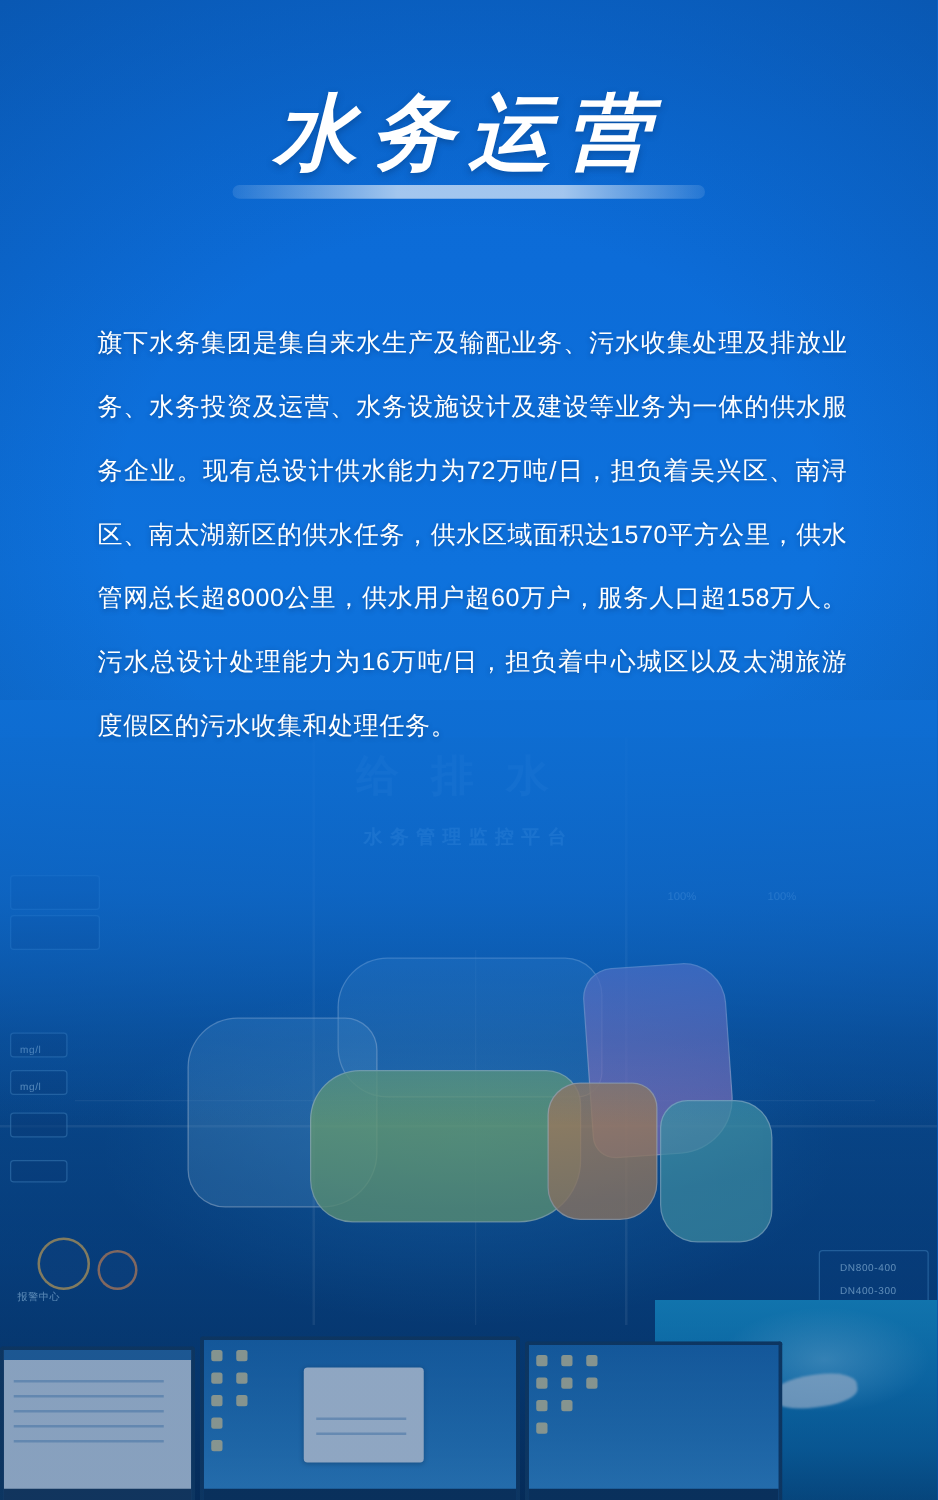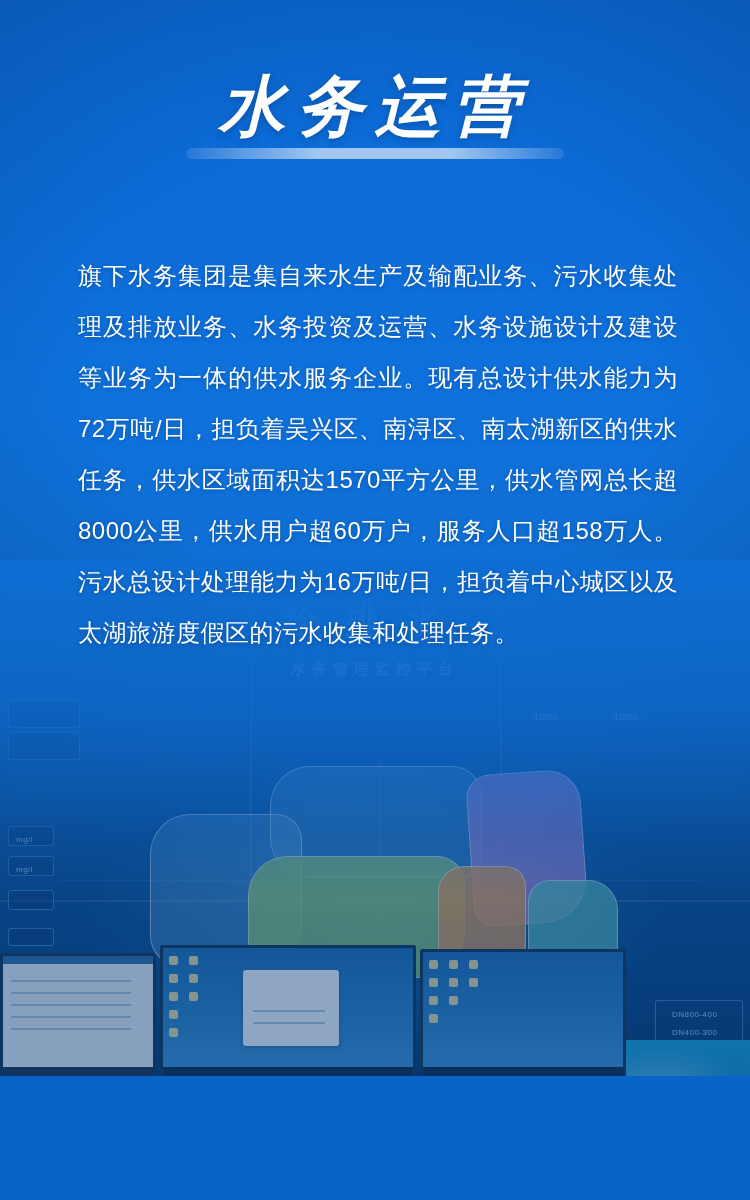--- a/index.html
+++ b/index.html
@@ -7,21 +7,21 @@
     margin: 0;
     padding: 0;
     background: #0a63c9;
   }
   body {
     font-family: "Liberation Sans", "DejaVu Sans", sans-serif;
   }
   .page {
     position: relative;
     width: 750px;
-    height: 1076px;
+    height: 1200px;
     overflow: hidden;
     background: linear-gradient(180deg,
         #0b6ad6 0%,
         #0c6cd8 18%,
         #0e72dd 38%,
         #0f6fd4 52%,
         #0c5fba 62%,
         #0a4f9e 72%,
         #083f80 82%,
         #062f62 92%,
@@ -263,21 +263,21 @@
     height: 11px;
     background: linear-gradient(90deg, rgba(255,255,255,0.10), rgba(255,255,255,0.62) 35%, rgba(255,255,255,0.62) 70%, rgba(255,255,255,0.10));
     border-radius: 6px;
   }
   .body-text {
     position: absolute;
     left: 78px;
     top: 250px;
     width: 600px;
     color: #ffffff;
-    font-size: 24px;
+    font-size: 20px;
     line-height: 51px;
     letter-spacing: 0.5px;
     text-align: justify;
     text-shadow: 0 1px 4px rgba(0,45,100,0.45);
   }
 </style>
 </head>
 <body>
 
 <div class="page">

